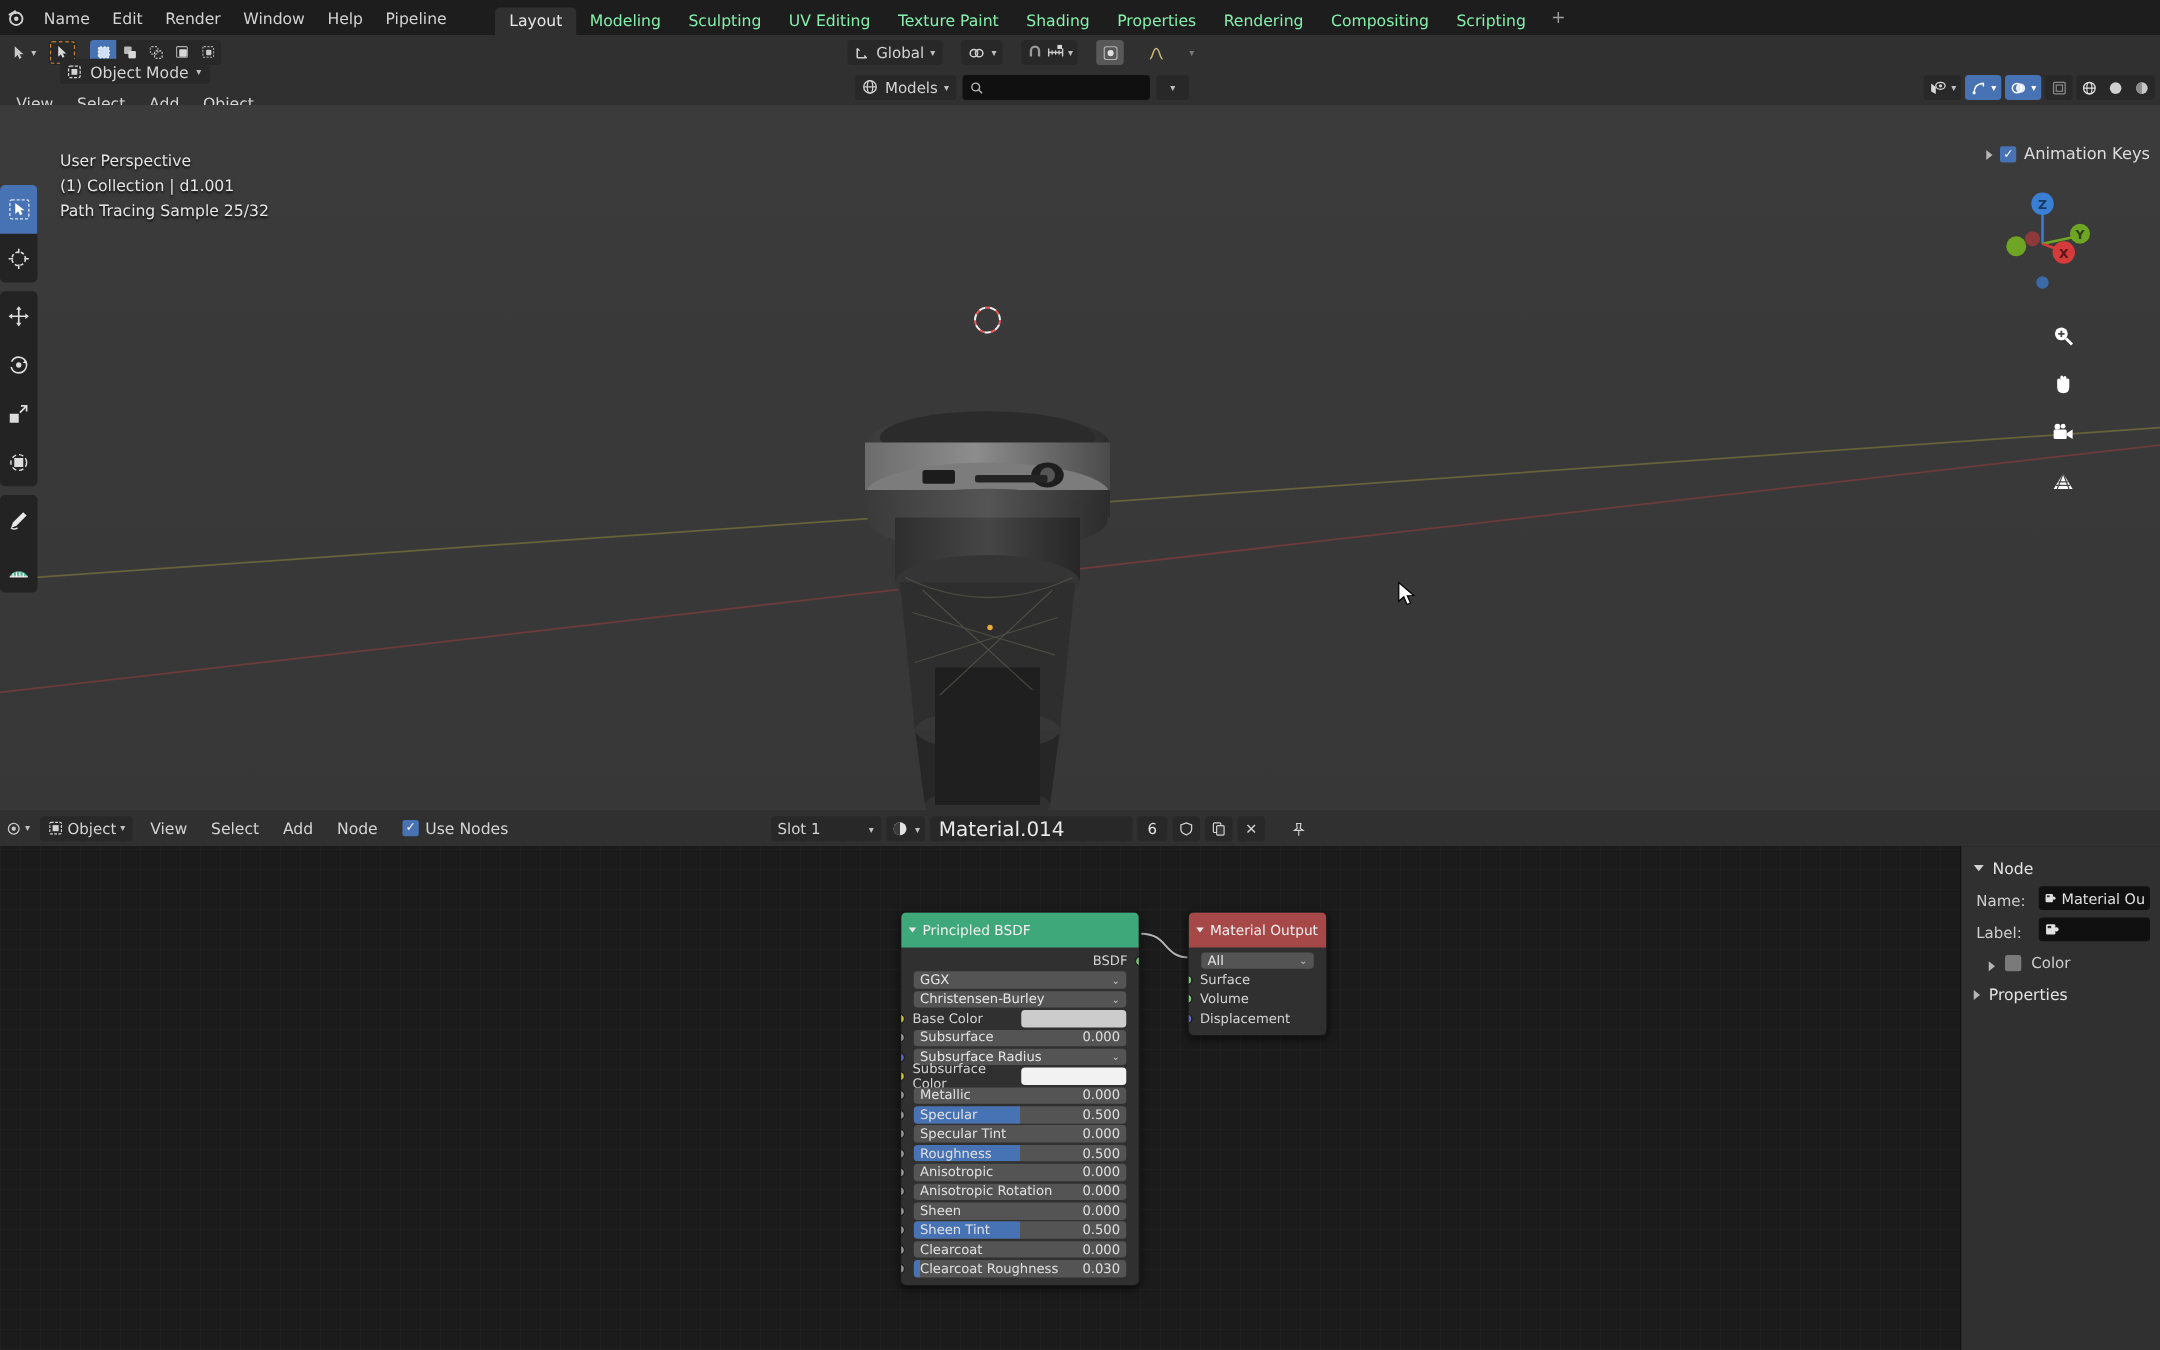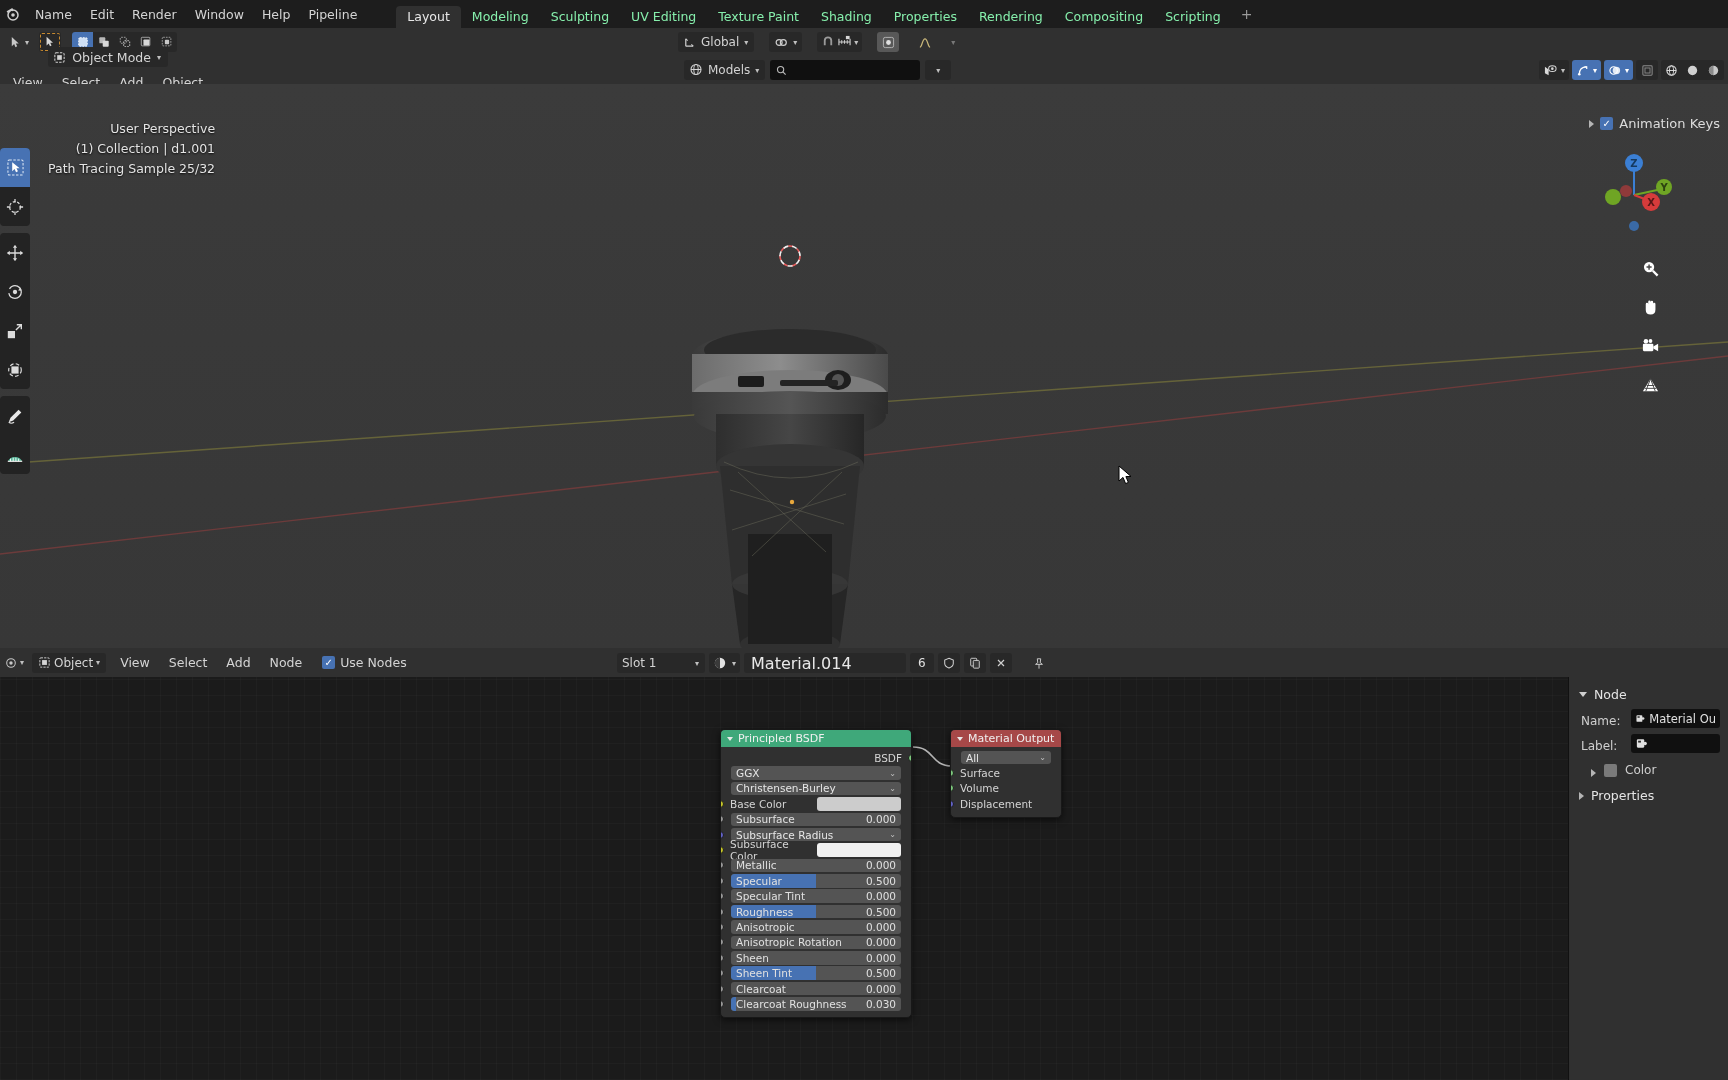--- a/index.html
+++ b/index.html
@@ -86,21 +86,20 @@
     height: 20px; display: flex; align-items: center; gap: 6px;
     background: #282828; border-radius: 3px; padding: 0 7px 0 5px;
     color: #d4d4d4; font-size: 12.5px;
   }
 
   
   #vp-canvas {
     position: absolute; left: 0; top: 56px; width: 1728px; height: 564px;
     background: linear-gradient(180deg,#3b3b3b 0%, #393939 45%, #373737 100%);
     overflow: hidden;
-    text-align: right;
   }
   #grid-y-axis {
     position: absolute; left: 0; top: 0; width: 100%; height: 100%;
   }
   #vp-text {
     position: absolute; left: 48px; top: 35px;
     color: #e4e4e4; font-size: 12.5px; line-height: 20px;
     text-shadow: 0 1px 2px rgba(0,0,0,.85);
   }
 
@@ -162,21 +161,21 @@
       #1b1b1b;
     overflow: hidden;
   }
   
   .node {
     position: absolute; border-radius: 5px; overflow: hidden;
     background: #303030; box-shadow: 0 2px 7px rgba(0,0,0,.6);
     border: 1px solid #181818;
   }
   .node-hdr {
-    height: 17px; display: flex; align-items: center; gap: 5px;
+    height: 28px; display: flex; align-items: center; gap: 5px;
     padding: 0 6px; font-size: 11px; color: #f0f0f0;
   }
   .node-hdr .tri { width:0;height:0;border-top:4px solid #e8e8e8;border-left:3.5px solid transparent;border-right:3.5px solid transparent; }
   .node-body { padding: 3px 0 5px; }
   .nrow {
     height: 15.4px; display: flex; align-items: center; position: relative;
     padding: 0 9px; font-size: 10.5px; color: #d4d4d4;
   }
   .nrow.out { justify-content: flex-end; }
   .sock {

